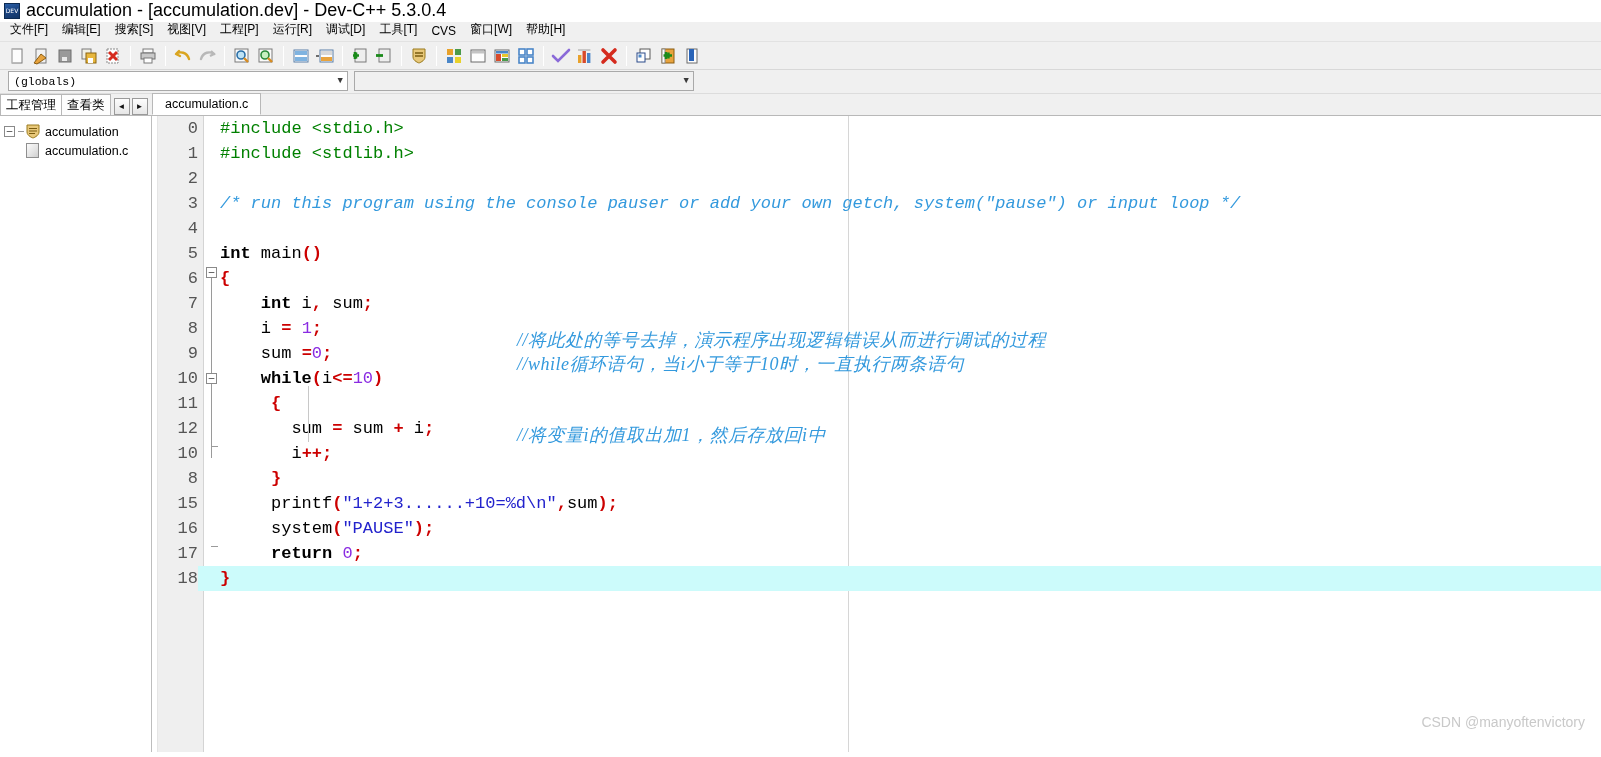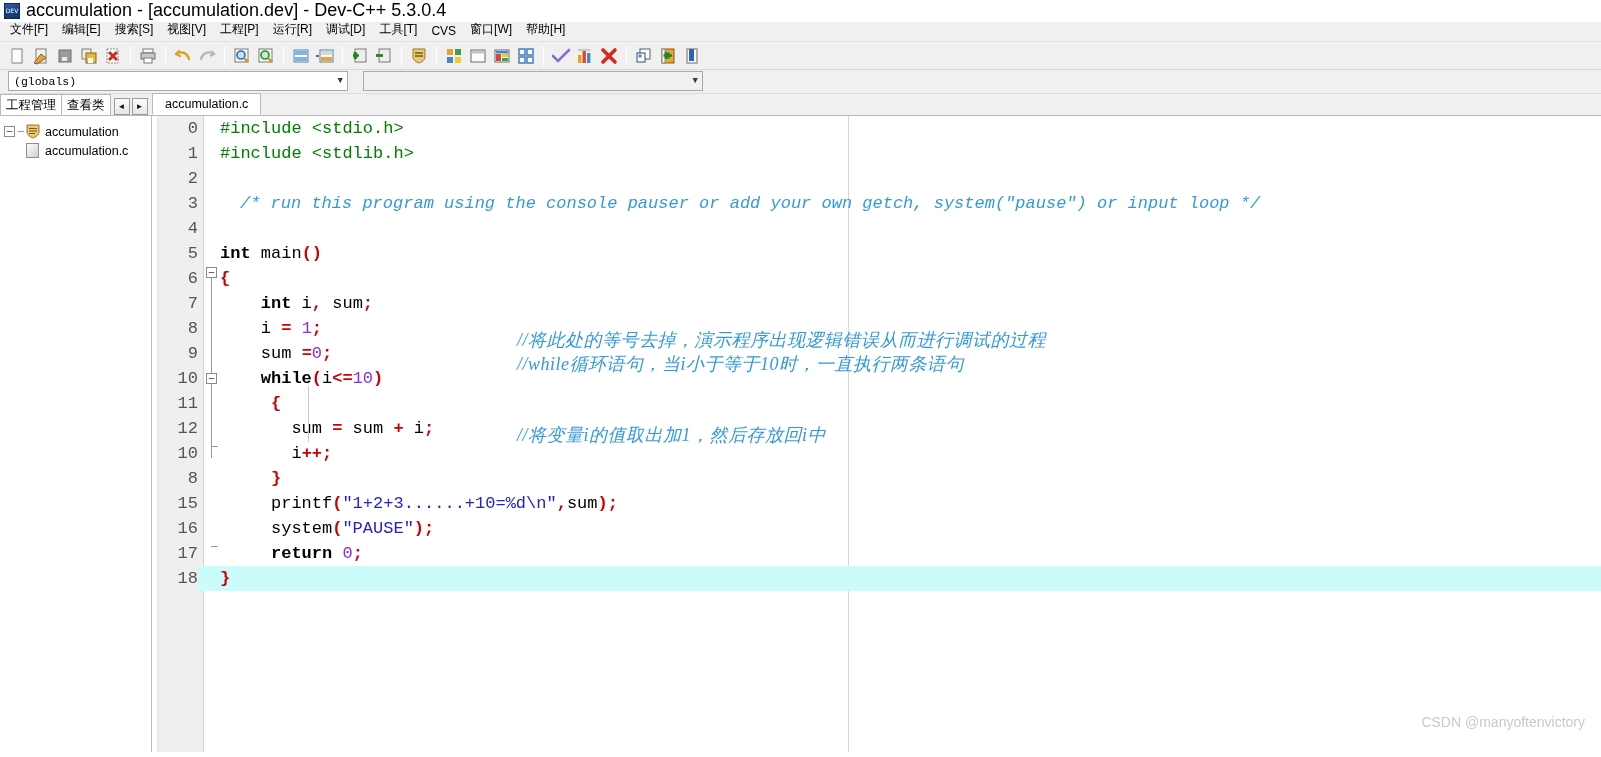--- a/index.html
+++ b/index.html
@@ -81,21 +81,21 @@
   }
   .tb-btn svg { display:block; }
 
   
   #comborow {
     height: 24px;
     background: #f0f0f0;
     display: flex;
     align-items: flex-end;
     padding: 1px 3px 2px 8px;
-    gap: 15px;
+    gap: 6px;
     border-bottom: 1px solid #dcdcdc;
   }
   .combo {
     height: 20px;
     background: #ffffff;
     border: 1px solid #a9a9a9;
     display: flex;
     align-items: center;
     font-family: "Liberation Mono", monospace;
     font-size: 11.5px;
@@ -241,21 +241,21 @@
   }
   .code-line .txt {
     position: absolute; left: 62px;
     top: 0;
   }
   .code-line.cur { background: #ccfbfb; }
   .code-line.cur .lnum { background:#efefef; }
 
   
   .t-pre   { color: #008000; font-weight: normal; }
-  .t-com   { color: #3399dd; font-style: italic; margin-left: 20px; }
+  .t-com   { color: #3399dd; font-style: italic; }
   .t-kw    { color: #000000; font-weight: bold; }
   .t-id    { color: #000000; }
   .t-sym   { color: #cc0000; font-weight: bold; }
   .t-num   { color: #8a2be2; }
   .t-str   { color: #2222cc; }
   .t-op    { color: #cc0000; font-weight:bold;}
 
   
   .fold-box {
     position: absolute;

